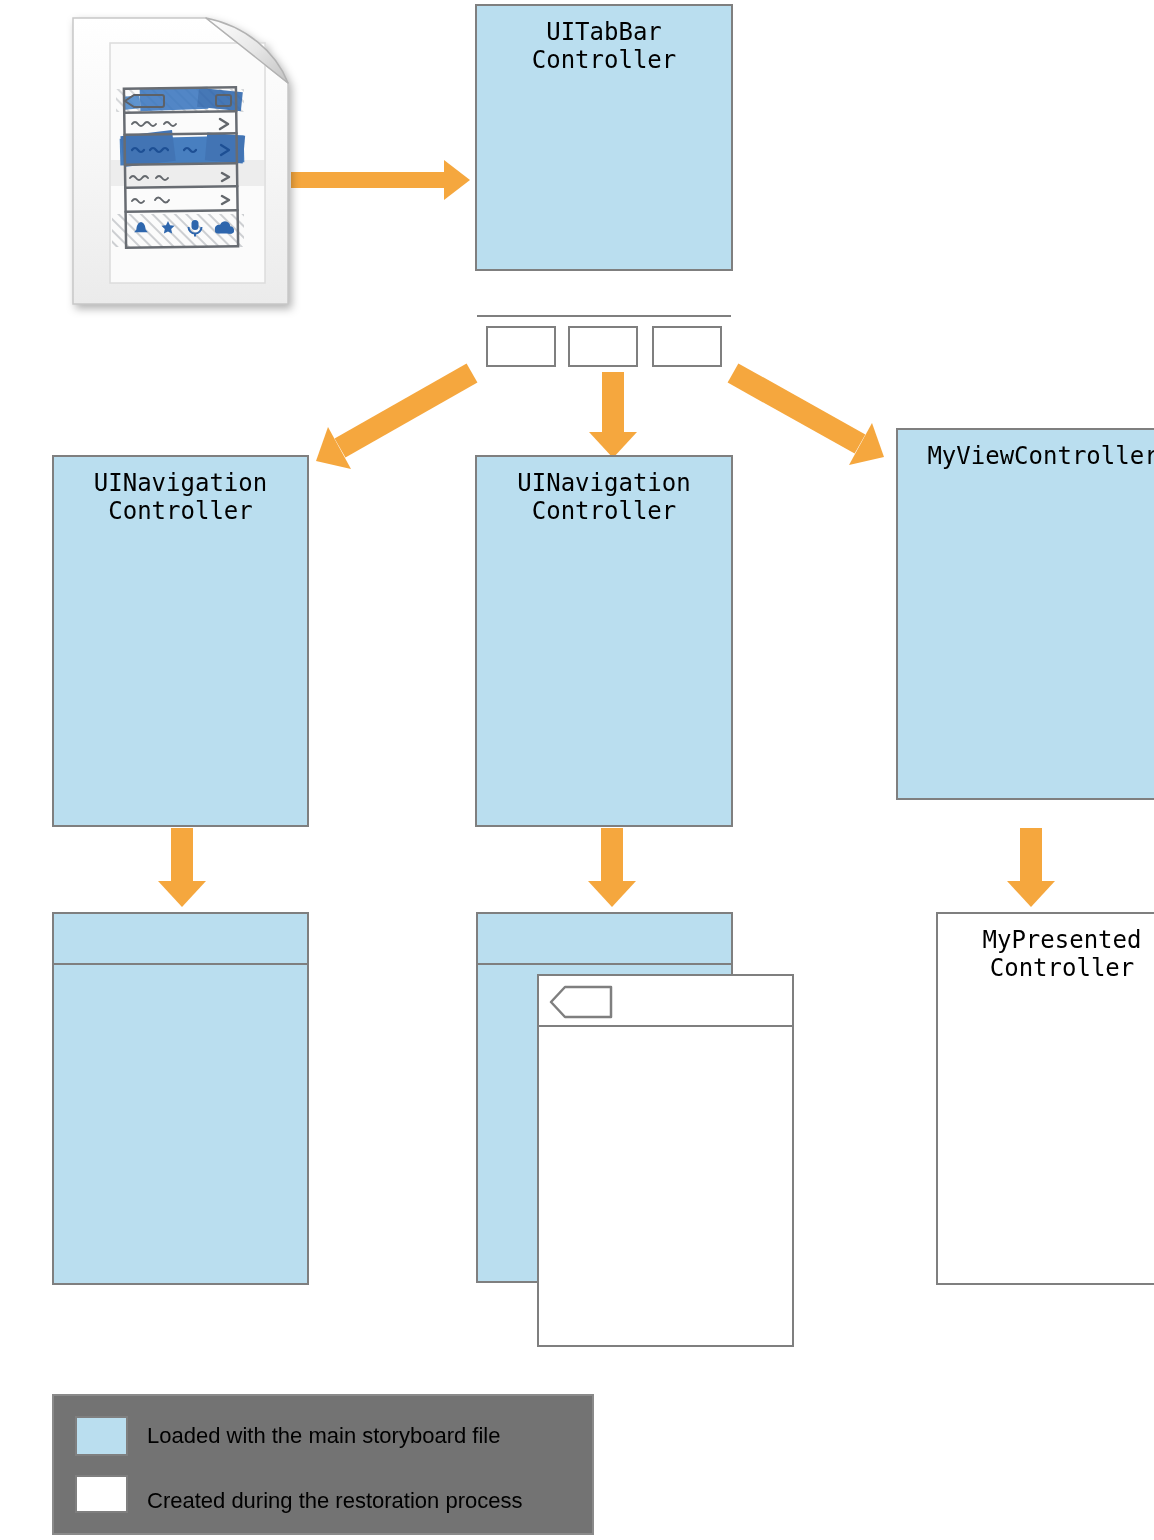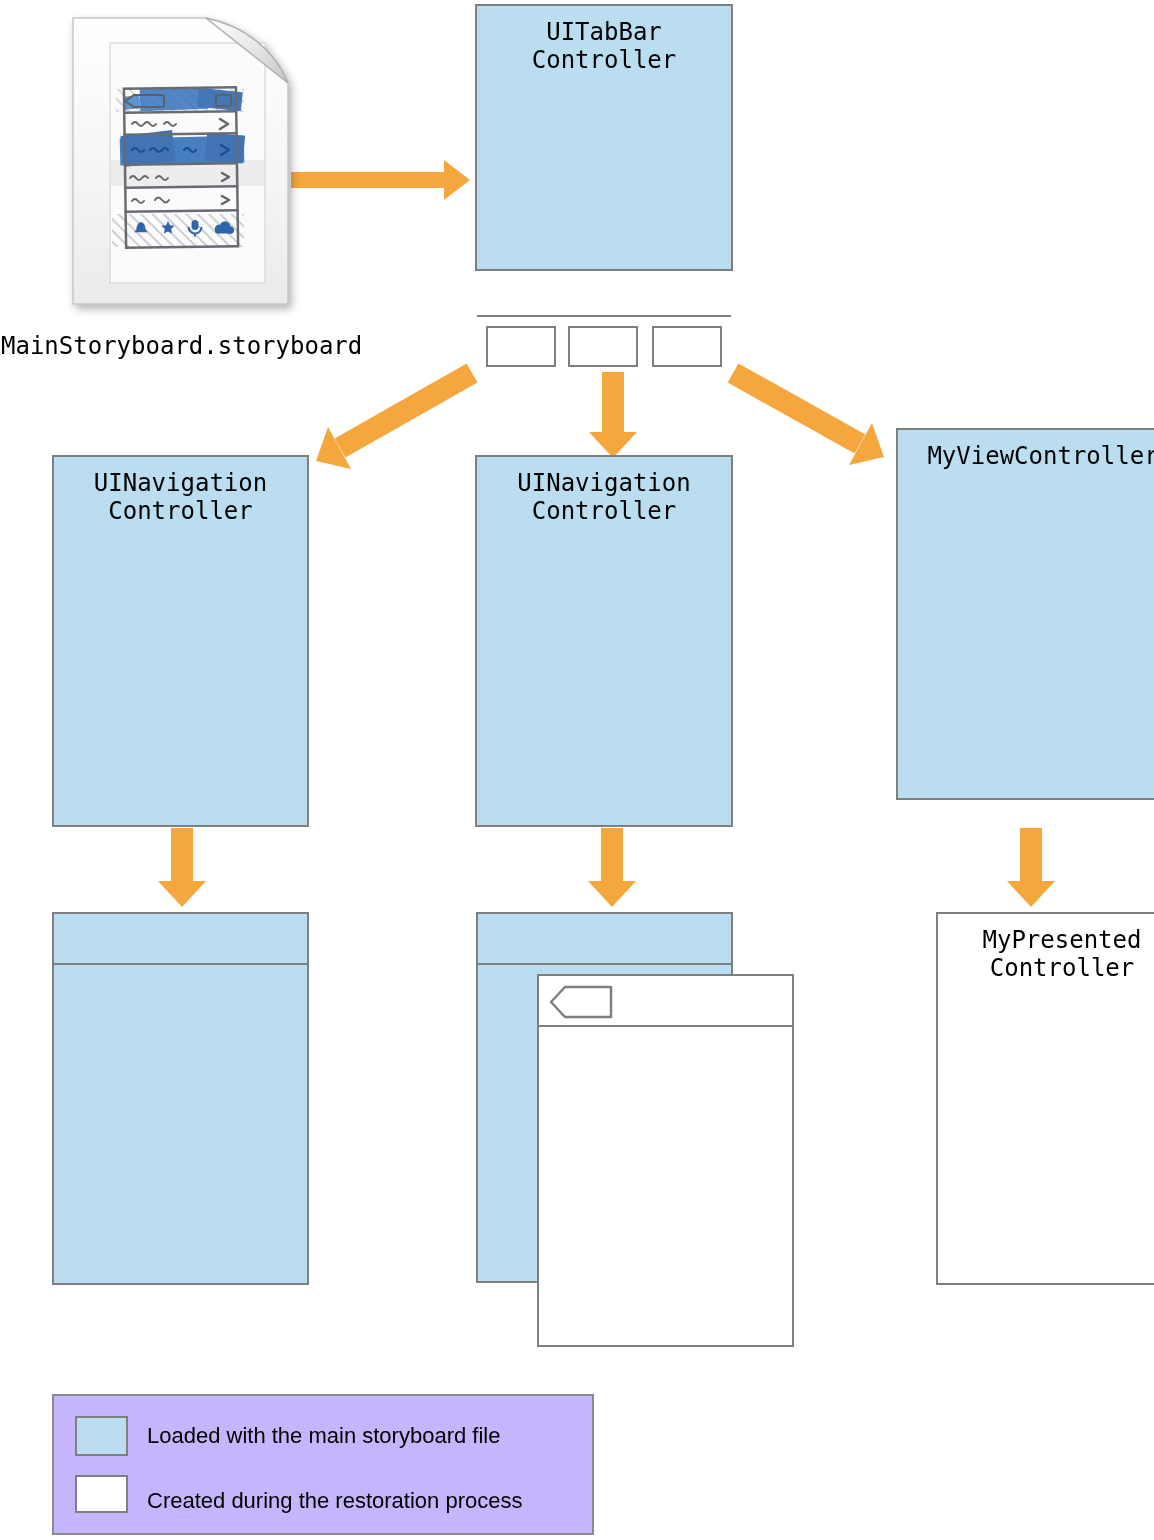--- a/index.html
+++ b/index.html
@@ -24,21 +24,21 @@
   
   .overlay{z-index:5;}
   .back-btn-svg{position:absolute;left:8px;top:8px;}
 
   
   .file-label{position:absolute;left:1px;top:332px;font-size:24px;line-height:28px;color:#000;
               font-family:"DejaVu Sans Mono", monospace;white-space:pre;}
 
   
   .legend{position:absolute;left:52px;top:1394px;width:542px;height:141px;box-sizing:border-box;
-          border:2px solid #8a8a8a;background:#c4b5fd;font-family:"Liberation Sans", sans-serif;}
+          border:2px solid #8a8a8a;background:#737373;font-family:"Liberation Sans", sans-serif;}
   .swatch{position:absolute;left:21px;width:53px;height:40px;box-sizing:border-box;
           border:2px solid #7f7f7f;}
   .swatch.sw-blue{top:20px;background:#BADEEF;}
   .swatch.sw-white{top:79px;height:38px;background:#fff;}
   .legend-label{position:absolute;left:93px;font-size:22px;line-height:28px;color:#000;}
   .legend-label.l1{top:26px;}
   .legend-label.l2{top:76px;margin-top:15px;}
 
   
   .arrow-layer{position:absolute;left:0;top:0;pointer-events:none;}
@@ -160,21 +160,20 @@
         <circle cx="159" cy="219" r="4.2"></circle>
         <circle cx="165" cy="216.5" r="5.2"></circle>
         <circle cx="170" cy="220" r="3.8"></circle>
         <rect x="155" y="218" width="19" height="5.5" rx="2.7"></rect>
       </g>
     </g>
 
     <path d="M146,8 C186,16 216,42 228,73 L146,8 Z" fill="url(#foldGrad)" stroke="#b2b2b2" stroke-width="1.5" stroke-linejoin="round"></path>
   </svg>
 
-  <div class="file-label">MainStoryboard.storyboard</div>
 
   <div class="box blue" style="left:475px;top:4px;width:258px;height:267px;">
     <div class="box-label">UITabBar
 Controller</div>
     <div class="tabstrip">
       <div class="tabslot" style="left:9px;"></div>
       <div class="tabslot" style="left:91px;"></div>
       <div class="tabslot" style="left:175px;"></div>
     </div>
   </div>

